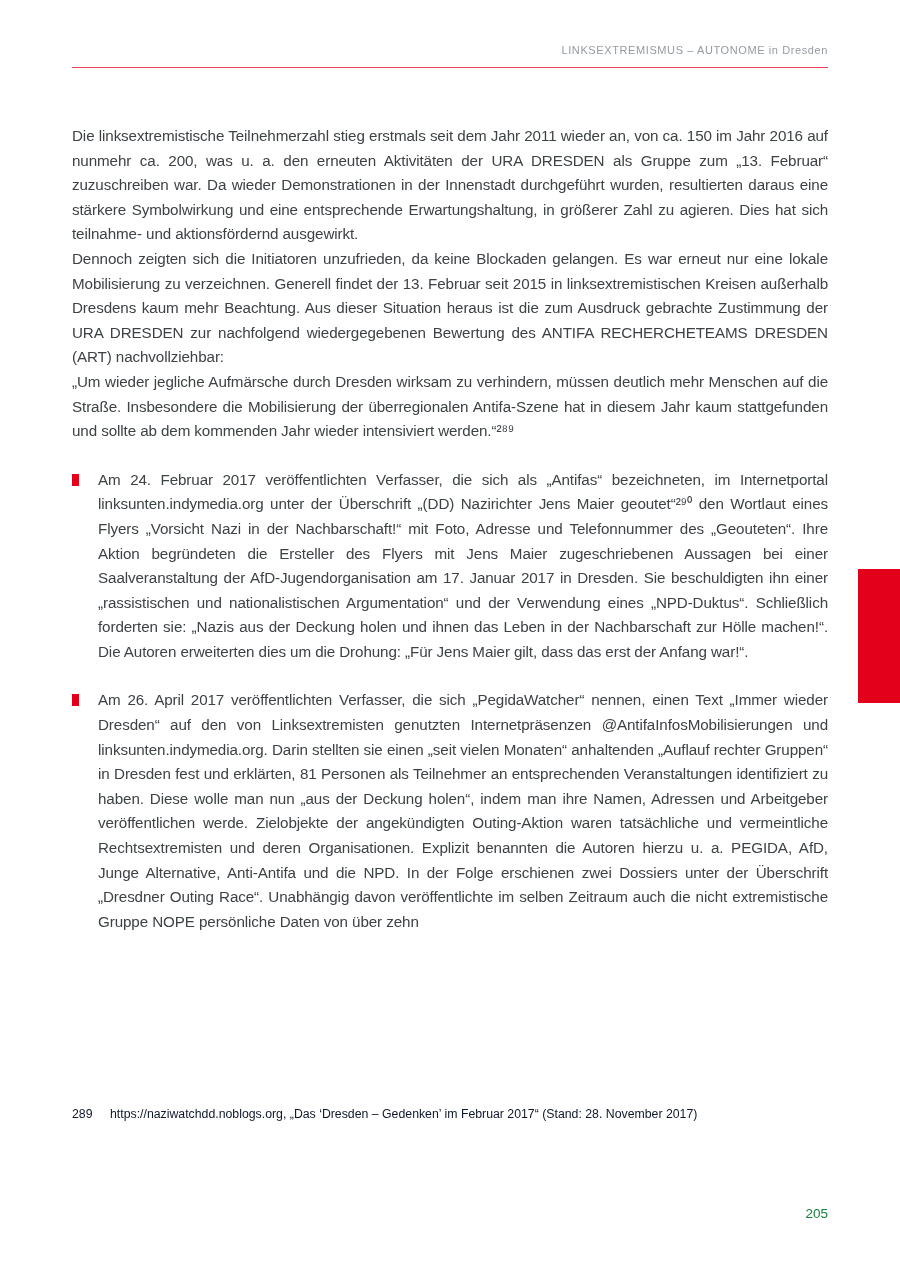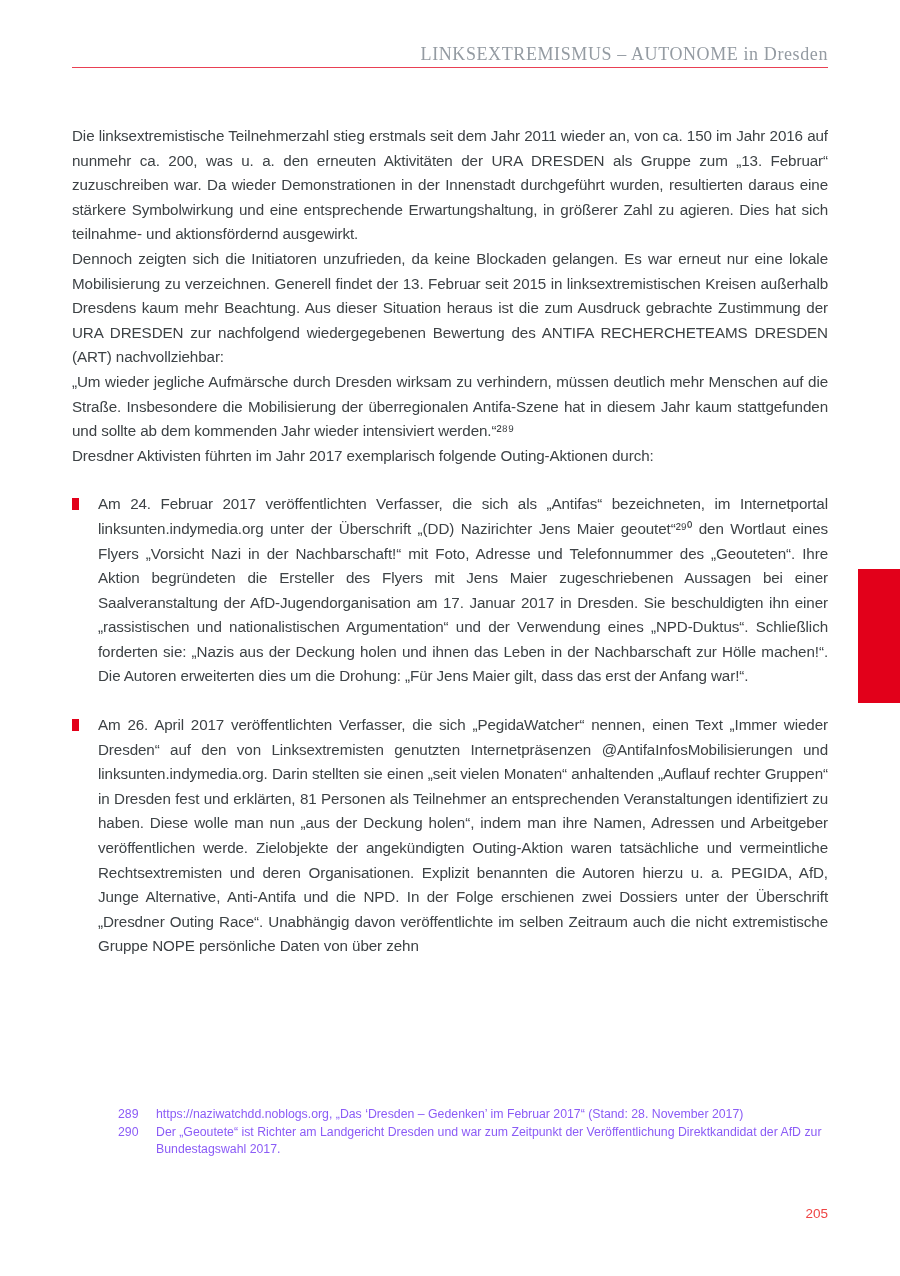--- a/index.html
+++ b/index.html
@@ -10,24 +10,23 @@
     height: 1276px;
     background: #ffffff;
     font-family: "Liberation Sans", sans-serif;
     color: #3d4245;
     overflow: hidden;
   }
   .running-head {
     position: absolute;
     top: 44px; left: 72px; right: 72px;
     text-align: right;
-    font-size: 18px;
+    font-size: 11px;
     letter-spacing: 0.6px;
     color: #949ba2;
-    font-family: Liberation Serif, serif;
   }
   .head-rule {
     position: absolute;
     top: 67px; left: 72px; right: 72px;
     height: 1px;
     background: #e2001a;
     opacity: 0.75;
   }
   .content {
     position: absolute;
@@ -63,31 +62,30 @@
     left: 0; top: 6px;
     width: 7px; height: 12px;
     background: #e2001a;
   }
   .footnotes {
     position: absolute;
     top: 1106px; left: 72px;
     width: 756px;
     font-size: 12.3px;
     line-height: 17.5px;
-    color: #8b5cf6;
-    margin-left: 46px;
+    color: #0f172a;
   }
   .footnote { display: flex; }
   .fn-num { width: 38px; flex: none; }
   .fn-text { flex: 1; }
   .page-number {
     position: absolute;
     top: 1206px; right: 72px;
     font-size: 13.5px;
-    color: #ef4444;
+    color: #15803d;
   }
   .edge-tab {
     position: absolute;
     top: 569px; right: 0;
     width: 42px; height: 134px;
     background: #e2001a;
   }
 </style>
 </head>
 <body>
@@ -100,43 +98,38 @@
 
   <main class="content">
 
     <p>Die linksextremistische Teilnehmerzahl stieg erstmals seit dem Jahr 2011 wieder an, von ca. 150 im Jahr 2016 auf nunmehr ca. 200, was u. a. den erneuten Aktivitäten der URA DRESDEN als Gruppe zum „13. Februar“ zuzuschreiben war. Da wieder Demonstrationen in der Innenstadt durchgeführt wurden, resultierten daraus eine stärkere Symbolwirkung und eine entsprechende Erwartungshaltung, in größerer Zahl zu agieren. Dies hat sich teilnahme- und aktionsfördernd ausgewirkt.</p>
 
     <p>Dennoch zeigten sich die Initiatoren unzufrieden, da keine Blockaden gelangen. Es war erneut nur eine lokale Mobilisierung zu verzeichnen. Generell findet der 13. Februar seit 2015 in linksextremistischen Kreisen außerhalb Dresdens kaum mehr Beachtung. Aus dieser Situation heraus ist die zum Ausdruck gebrachte Zustimmung der URA DRESDEN zur nachfolgend wiedergegebenen Bewertung des ANTIFA RECHERCHETEAMS DRESDEN (ART) nachvollziehbar:</p>
 
     <p class="quote">„Um wieder jegliche Aufmärsche durch Dresden wirksam zu verhindern, müssen deutlich mehr Menschen auf die Straße. Insbesondere die Mobilisierung der überregionalen Antifa-Szene hat in diesem Jahr kaum stattgefunden und sollte ab dem kommenden Jahr wieder intensiviert werden.“²⁸⁹</p>
 
 
-    <p>Dresdner Aktivisten führten im Jahr 2017 exemplarisch folgende Outing-Aktionen durch:</p>
 
     <ul class="bullets">
       <li>
         <span class="bullet-marker"></span>
         <p class="bullet-text">Am 24. Februar 2017 veröffentlichten Verfasser, die sich als „Antifas“ bezeichneten, im Internetportal linksunten.indymedia.org unter der Überschrift „(DD) Nazirichter Jens Maier geoutet“²⁹⁰ den Wortlaut eines Flyers „Vorsicht Nazi in der Nachbarschaft!“ mit Foto, Adresse und Telefonnummer des „Geouteten“. Ihre Aktion begründeten die Ersteller des Flyers mit Jens Maier zugeschriebenen Aussagen bei einer Saalveranstaltung der AfD-Jugendorganisation am 17. Januar 2017 in Dresden. Sie beschuldigten ihn einer „rassistischen und nationalistischen Argumentation“ und der Verwendung eines „NPD-Duktus“. Schließlich forderten sie: „Nazis aus der Deckung holen und ihnen das Leben in der Nachbarschaft zur Hölle machen!“. Die Autoren erweiterten dies um die Drohung: „Für Jens Maier gilt, dass das erst der Anfang war!“.</p>
       </li>
       <li>
         <span class="bullet-marker"></span>
         <p class="bullet-text">Am 26. April 2017 veröffentlichten Verfasser, die sich „PegidaWatcher“ nennen, einen Text „Immer wieder Dresden“ auf den von Linksextremisten genutzten Internetpräsenzen @AntifaInfosMobilisierungen und linksunten.indymedia.org. Darin stellten sie einen „seit vielen Monaten“ anhaltenden „Auflauf rechter Gruppen“ in Dresden fest und erklärten, 81 Personen als Teilnehmer an entsprechenden Veranstaltungen identifiziert zu haben. Diese wolle man nun „aus der Deckung holen“, indem man ihre Namen, Adressen und Arbeitgeber veröffentlichen werde. Zielobjekte der angekündigten Outing-Aktion waren tatsächliche und vermeintliche Rechtsextremisten und deren Organisationen. Explizit benannten die Autoren hierzu u. a. PEGIDA, AfD, Junge Alternative, Anti-Antifa und die NPD. In der Folge erschienen zwei Dossiers unter der Überschrift „Dresdner Outing Race“. Unabhängig davon veröffentlichte im selben Zeitraum auch die nicht extremistische Gruppe NOPE persönliche Daten von über zehn</p>
       </li>
     </ul>
 
   </main>
 
   <footer class="footnotes">
     <div class="footnote">
       <span class="fn-num">289</span>
       <span class="fn-text">https://naziwatchdd.noblogs.org, „Das ‘Dresden – Gedenken’ im Februar 2017“ (Stand: 28. November 2017)</span>
     </div>
-    <div class="footnote">
-      <span class="fn-num">290</span>
-      <span class="fn-text">Der „Geoutete“ ist Richter am Landgericht Dresden und war zum Zeitpunkt der Veröffentlichung Direktkandidat der AfD zur Bundestagswahl 2017.</span>
-    </div>
   </footer>
 
   <div class="page-number">205</div>
 
   <div class="edge-tab"></div>
 
 </div>
 
 </body></html>

